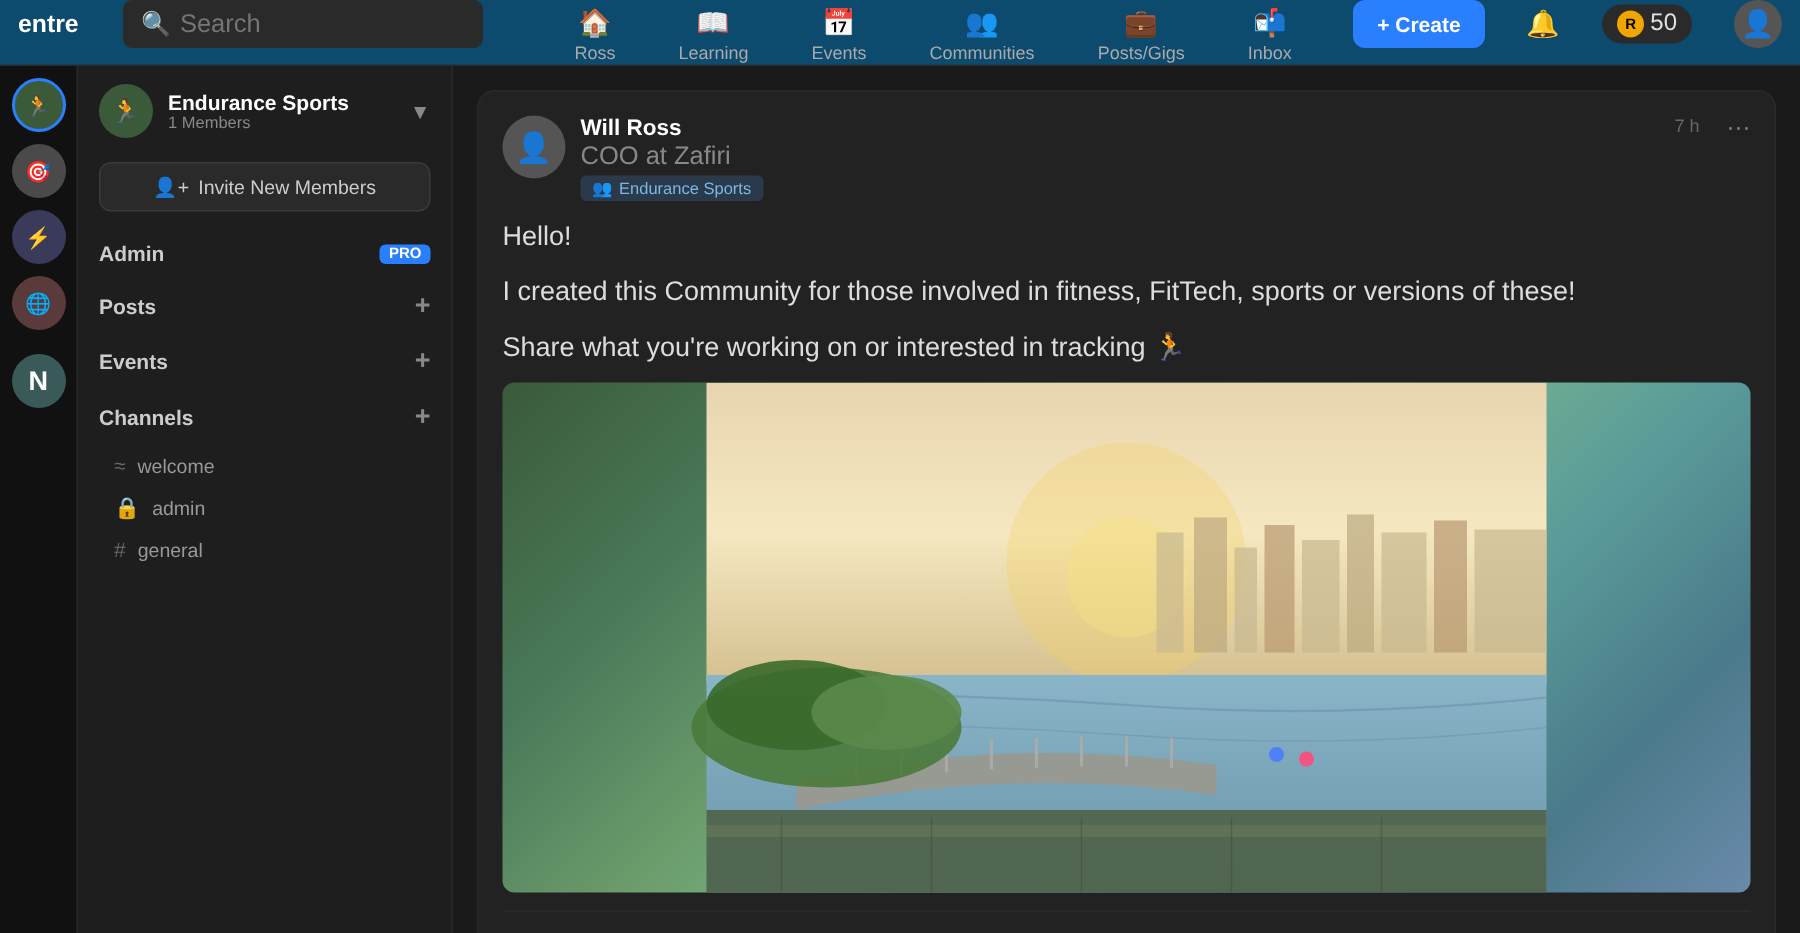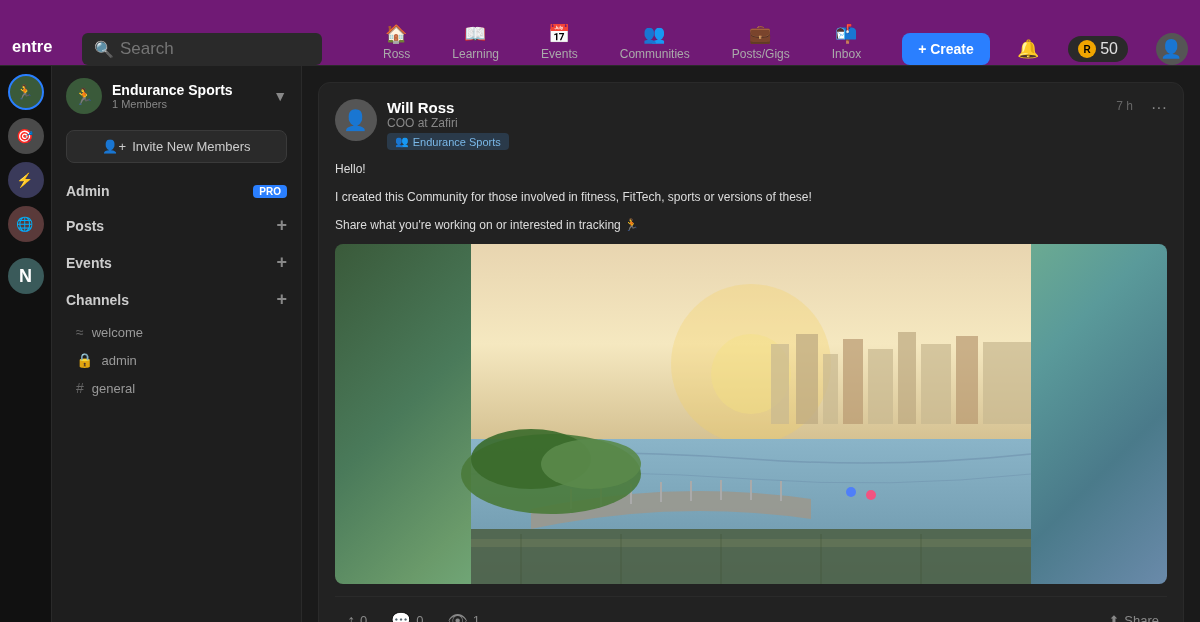--- a/index.html
+++ b/index.html
@@ -9,24 +9,24 @@
       background: #1a1a1a;
       color: #e0e0e0;
       font-family: -apple-system, BlinkMacSystemFont, 'Segoe UI', sans-serif;
       display: flex;
       flex-direction: column;
       overflow: hidden;
     }
 
     
     .top-nav {
-      height: 66px;
-      background: #701a75;
-      display: flex;
-      align-items: flex-end;
+      height: 44px;
+      background: #0c4a6e;
+      display: flex;
+      align-items: flex-start;
       padding: 0 12px;
       border-bottom: 1px solid #2a2a2a;
       flex-shrink: 0;
     }
     .logo {
       width: 60px;
       margin-right: 10px;
       flex-shrink: 0;
     }
     .logo svg { width: 60px; height: 30px; }
@@ -241,35 +241,35 @@
     .post-avatar {
       width: 42px; height: 42px;
       border-radius: 50%;
       background: #555;
       flex-shrink: 0;
       overflow: hidden;
       display: flex; align-items: center; justify-content: center;
     }
     .post-meta { flex: 1; }
     .post-author { font-size: 15px; font-weight: 700; color: #fff; }
-    .post-role { font-size: 12px; color: #888; }
+    .post-role { font-size: 17px; color: #888; }
     .post-community {
       display: inline-flex;
       align-items: center;
       gap: 4px;
       background: #2a3a4a;
       border-radius: 4px;
       padding: 2px 8px;
       font-size: 11px;
       color: #7ab8e8;
       margin-top: 3px;
     }
     .post-time { font-size: 12px; color: #666; margin-left: auto; }
     .post-dots { color: #888; margin-left: 8px; cursor: pointer; font-size: 16px; }
-    .post-text { font-size: 12px; color: #ddd; line-height: 1.5; margin-bottom: 10px; }
+    .post-text { font-size: 18px; color: #ddd; line-height: 1.5; margin-bottom: 10px; }
     .post-image {
       width: 100%;
       height: 340px;
       border-radius: 8px;
       background: linear-gradient(
         135deg,
         #3a5a3a 0%,
         #4a7a5a 20%,
         #6a9a6a 35%,
         #7ab88a 50%,

